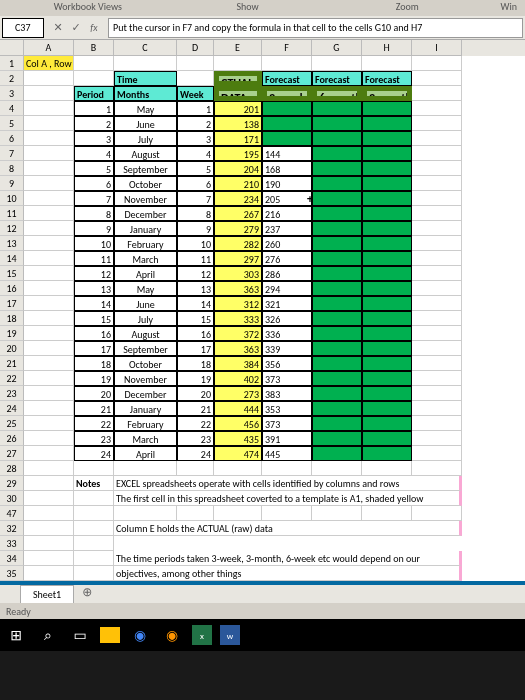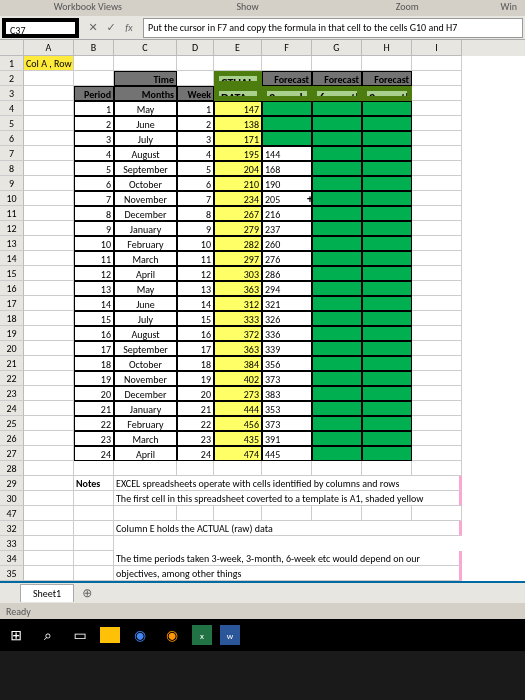--- a/index.html
+++ b/index.html
@@ -1,47 +1,47 @@
 <!DOCTYPE html>
 <html><head>
 <meta charset="utf-8">
 <style>
 *{box-sizing:border-box;margin:0;padding:0;font-family:Calibri,Arial,sans-serif}
 body{background:#1a1a1a;width:525px;height:700px;overflow:hidden;font-size:10px}
 .topbar{background:#d4d0c8;height:16px;display:flex;color:#555;font-size:10px;padding:0 8px}
 .topbar span{flex:1;text-align:center}
 .formulabar{background:#e8e6e0;height:24px;display:flex;align-items:center;border-bottom:1px solid #aaa}
-.namebox{width:77px;height:20px;background:#fff;border:4px solid #000000;margin:2px;padding:2px 4px;font-size:10px}
+.namebox{width:42px;height:20px;background:#fff;border:1px solid #000000;margin:2px;padding:2px 12px;font-size:10px}
 .fbtns{display:flex;gap:2px;padding:0 4px}
 .fbtn{width:16px;height:16px;display:flex;align-items:center;justify-content:center;color:#666;font-size:11px}
 .fx{font-style:italic;font-size:10px}
 .finput{flex:1;background:#fff;border:1px solid #999;height:20px;margin:2px;padding:2px 4px;font-size:10px}
 .grid{background:#fff;position:relative}
 .colheads{display:flex;background:#e8e6e0;height:16px}
 .rh{width:24px;background:#e8e6e0;border-right:1px solid #bbb;border-bottom:1px solid #bbb}
 .ch{width:50px;text-align:center;font-size:10px;border-right:1px solid #bbb;border-bottom:1px solid #bbb;line-height:16px}
 .ch.wB{width:40px}.ch.wC{width:63px}.ch.wD{width:37px}.ch.wE{width:48px}
 .rows{overflow:hidden}
 .row{display:flex;height:15px}
 .rn{width:24px;background:#e8e6e0;text-align:center;font-size:10px;border-right:1px solid #bbb;border-bottom:1px solid #ccc;line-height:15px}
 .c{width:50px;border-right:1px solid #ccc;border-bottom:1px solid #ccc;font-size:10px;padding:0 2px;line-height:15px;overflow:hidden;white-space:nowrap}
 .c.wB{width:40px}.c.wC{width:63px}.c.wD{width:37px}.c.wE{width:48px}
 .yellow{background:#ffeb3b}
-.hdr{background:#737373;font-weight:bold;text-align:right;border:1px solid #000}
+.hdr{background:#5eead4;font-weight:bold;text-align:left;border:1px solid #000}
 .hdr2{background:#a9d08e;font-weight:bold;border:5px solid #4d7c0f;font-size:12px}
 .pcell{text-align:right;border:1px solid #000}
 .mcell{text-align:center;border:1px solid #000}
 .wcell{text-align:right;border:1px solid #000}
 .dcell{text-align:right;background:#ffff66;border:1px solid #000}
 .fcell{border:1px solid #000}
 .gcell{background:#00b050;border:1px solid #000}
 .plus{position:relative}
 .plus::after{content:"+";position:absolute;right:-2px;bottom:-2px;font-size:12px;font-weight:bold;color:#000}
 .notes{font-size:10px;padding:0 2px;white-space:nowrap;border-right:3px solid #f9a8d4;border-bottom:1px solid #ccc}
-.tabbar{background:#e8e6e0;height:22px;display:flex;align-items:center;padding-left:20px;border-top:2px solid #0369a1}
+.tabbar{background:#e8e6e0;height:22px;display:flex;padding-left:20px;border-top:4px solid #0369a1}
 .tab{background:#fff;padding:2px 12px;font-size:10px;border:1px solid #aaa;border-bottom:none}
 .plus2{margin-left:8px;color:#666;font-size:12px}
 .status{background:#d4d0c8;height:16px;font-size:10px;padding:2px 6px;color:#555}
 .taskbar{background:#000;height:32px;display:flex;align-items:center;padding:0 4px;gap:8px}
 .tbicon{width:24px;height:24px;display:flex;align-items:center;justify-content:center;font-size:14px}
 .win{color:#fff}
 .boldnote{font-weight:bold}
 </style>
 </head>
 <body>
@@ -113,21 +113,21 @@
         <div class="c hdr2">6-month</div>
         <div class="c hdr2">3-month</div>
         <div class="c "></div>
       </div>
       <div class="row">
         <div class="rn">4</div>
         <div class="c "></div>
         <div class="c pcell wB">1</div>
         <div class="c mcell wC">May</div>
         <div class="c wcell wD">1</div>
-        <div class="c dcell wE">147</div>
+        <div class="c dcell wE">201</div>
         <div class="c gcell"></div>
         <div class="c gcell"></div>
         <div class="c gcell"></div>
         <div class="c "></div>
       </div>
       <div class="row">
         <div class="rn">5</div>
         <div class="c "></div>
         <div class="c pcell wB">2</div>
         <div class="c mcell wC">June</div>

